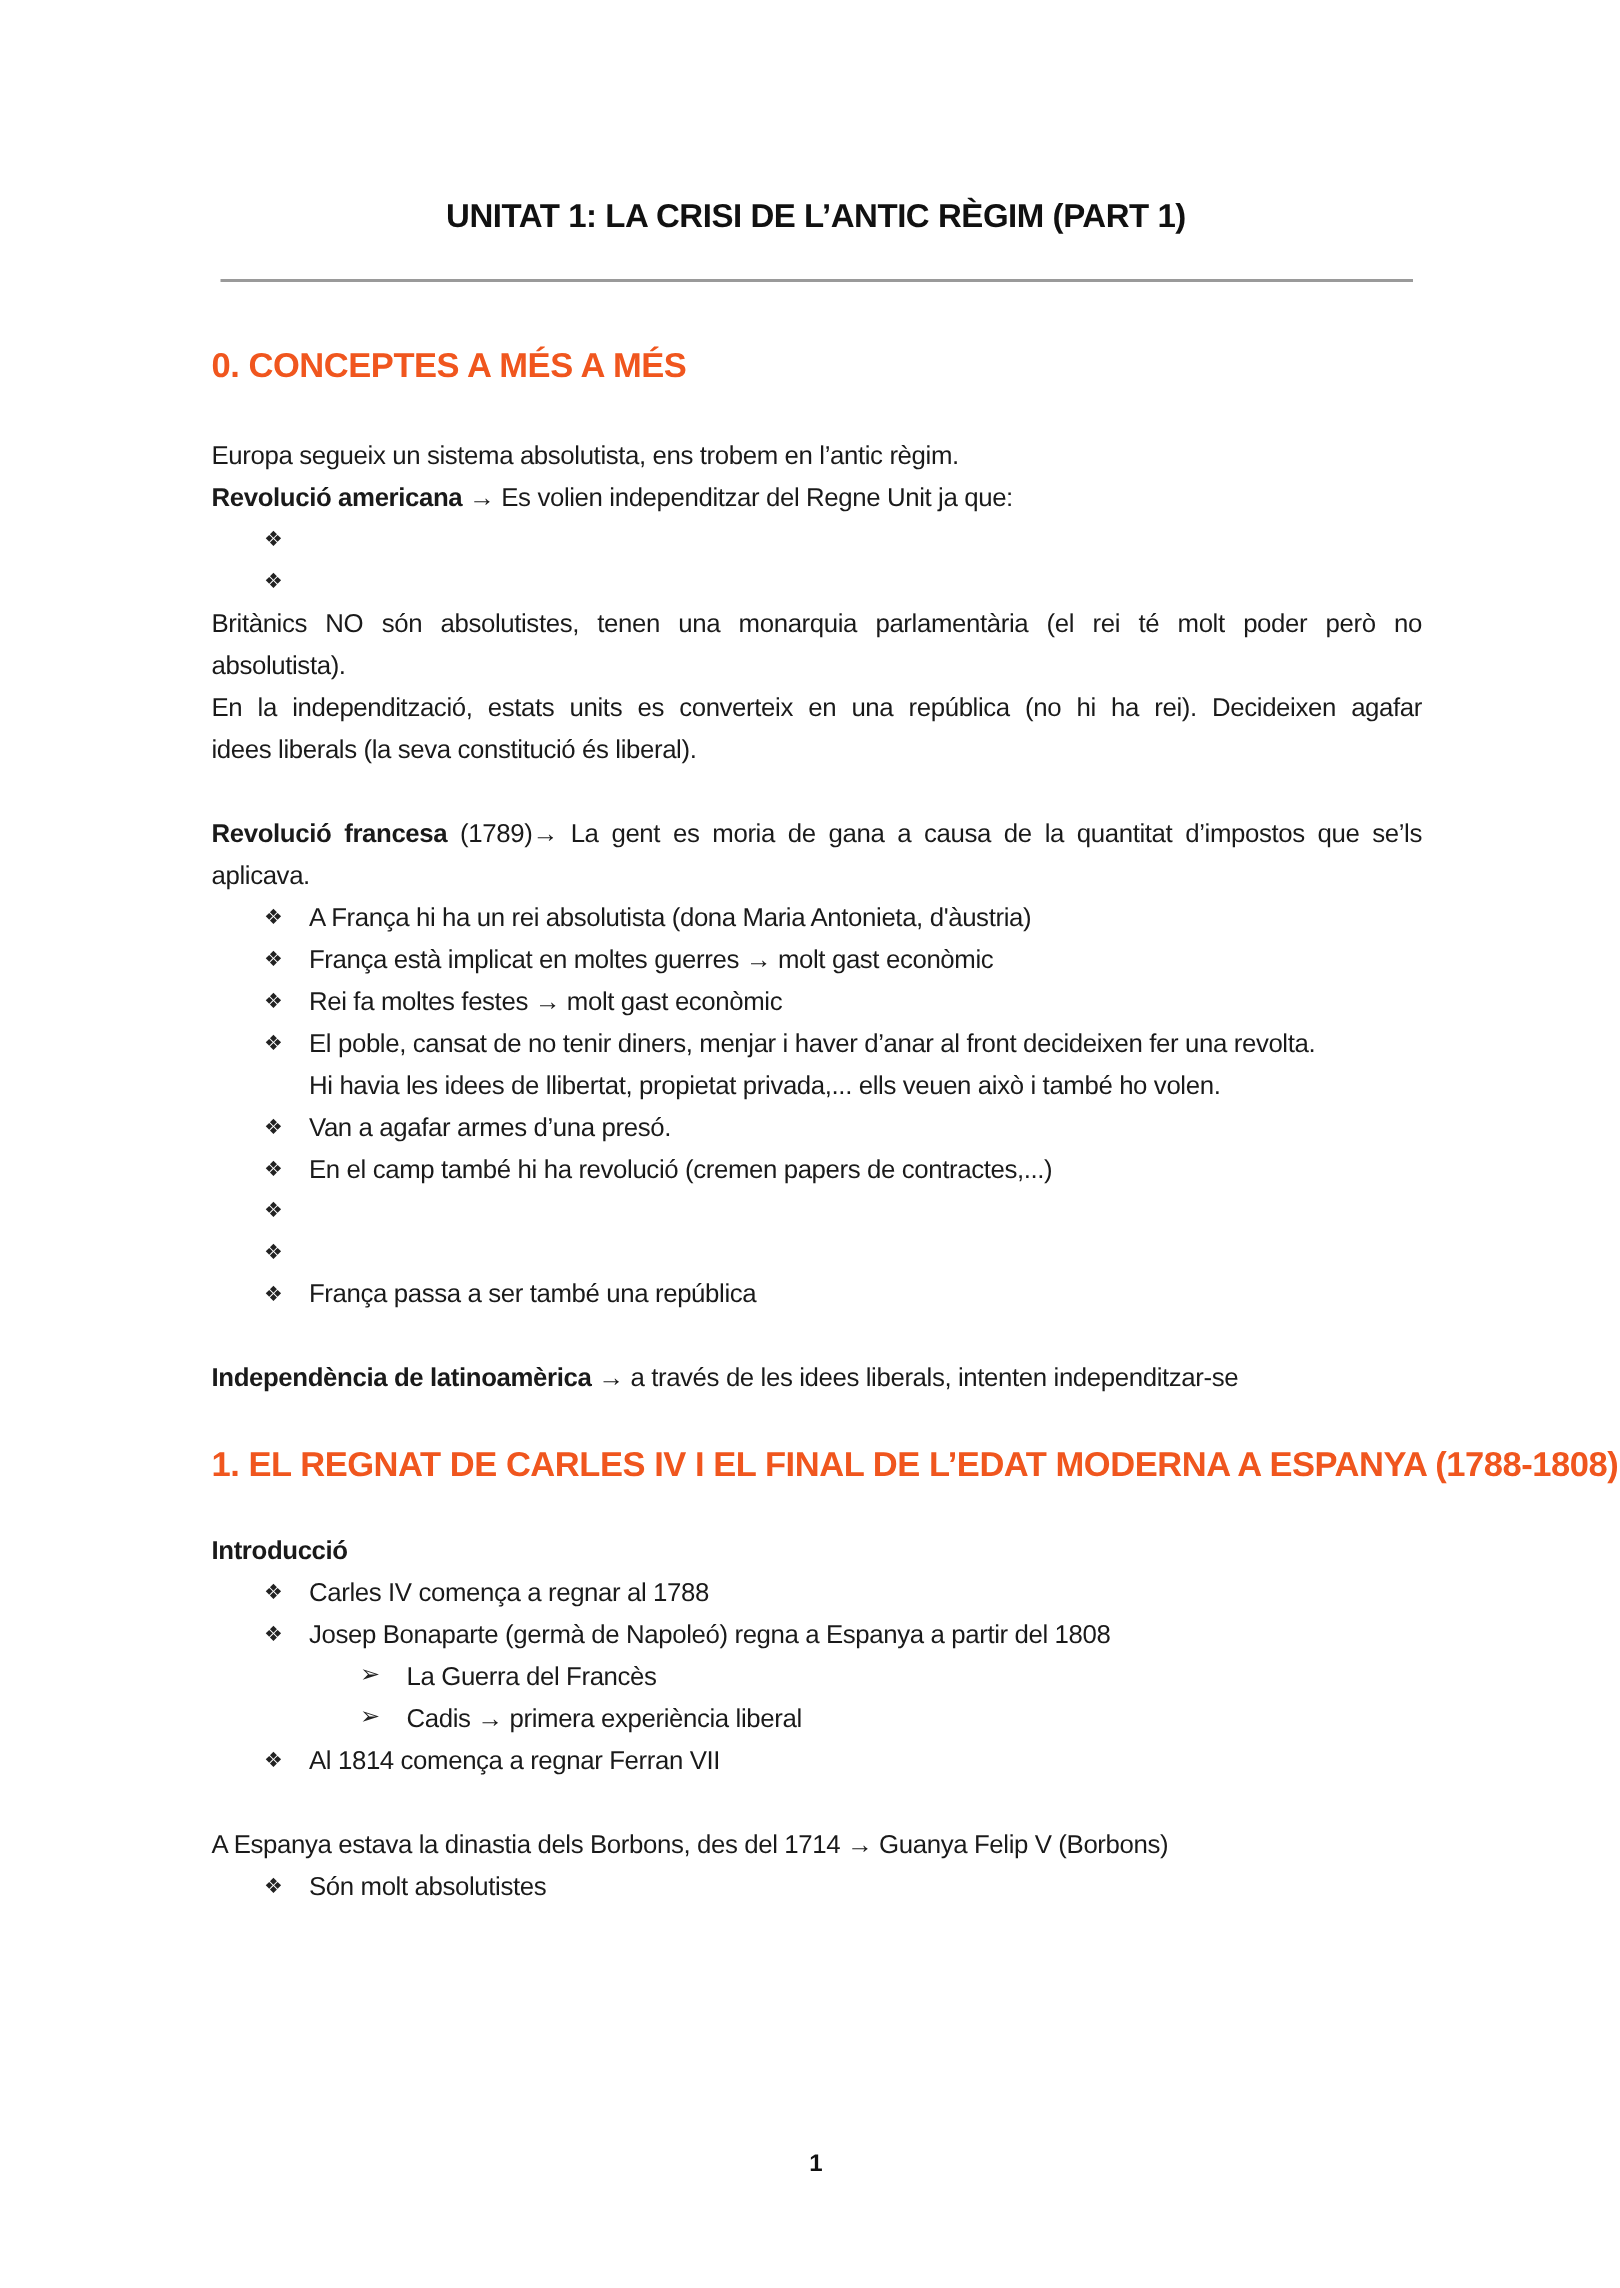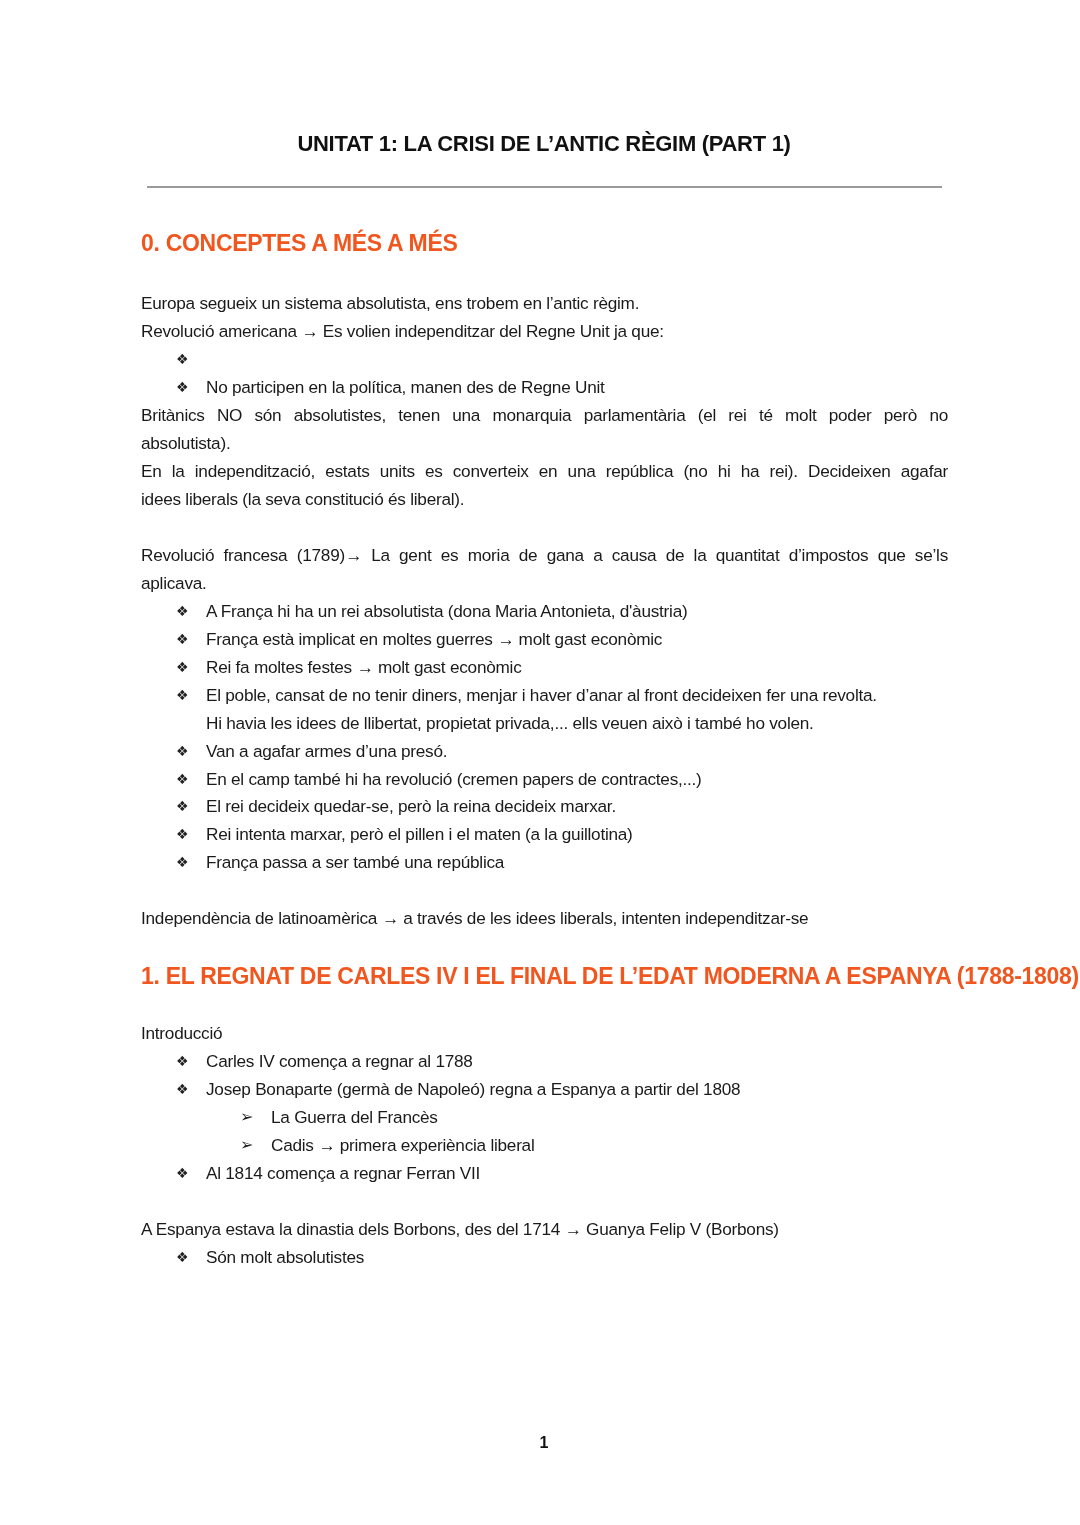--- a/index.html
+++ b/index.html
@@ -60,21 +60,21 @@
       text-align: justify;
       text-align-last: justify;
       white-space: normal;
     }
     .heading {
       color: #f0561e;
       font-weight: bold;
       font-size: 23px;
       letter-spacing: -0.3px;
     }
-    .bold { font-weight: normal; }
+    .bold { font-weight: bold; }
     .bullet {
       padding-left: 65px;
     }
     .bullet .glyph {
       position: absolute;
       left: 35px;
       top: 0;
       font-size: 14px;
       color: #222;
     }
@@ -118,21 +118,20 @@
 
     <div class="line" style="top:317px;">
       <span class="bold">Revolució americana</span><span> → Es volien independitzar del Regne Unit ja que:</span>
     </div>
 
     <div class="line bullet" style="top:345px;">
       <span class="glyph">❖</span>
     </div>
     <div class="line bullet" style="top:373px;">
       <span class="glyph">❖</span>
-      <span>No participen en la política, manen des de Regne Unit</span>
     </div>
 
     <div class="line justify" style="top:401px;">Britànics NO són absolutistes, tenen una monarquia parlamentària (el rei té molt poder però no</div>
     <div class="line" style="top:429px;">absolutista).</div>
 
     <div class="line justify" style="top:457px;">En la independització, estats units es converteix en una república (no hi ha rei). Decideixen agafar</div>
     <div class="line" style="top:485px;">idees liberals (la seva constitució és liberal).</div>
 
     <div class="line justify" style="top:541px;">
       <span class="bold">Revolució francesa</span><span> (1789)→ La gent es moria de gana a causa de la quantitat d’impostos que se’ls</span>
@@ -159,25 +158,23 @@
     <div class="line bullet" style="top:737px;">
       <span class="glyph">❖</span>
       <span>Van a agafar armes d’una presó.</span>
     </div>
     <div class="line bullet" style="top:765px;">
       <span class="glyph">❖</span>
       <span>En el camp també hi ha revolució (cremen papers de contractes,...)</span>
     </div>
     <div class="line bullet" style="top:792px;">
       <span class="glyph">❖</span>
-      <span>El rei decideix quedar-se, però la reina decideix marxar.</span>
     </div>
     <div class="line bullet" style="top:820px;">
       <span class="glyph">❖</span>
-      <span>Rei intenta marxar, però el pillen i el maten (a la guillotina)</span>
     </div>
     <div class="line bullet" style="top:848px;">
       <span class="glyph">❖</span>
       <span>França passa a ser també una república</span>
     </div>
 
     <div class="line" style="top:904px;">
       <span class="bold">Independència de latinoamèrica</span><span> → a través de les idees liberals, intenten independitzar-se</span>
     </div>
 

